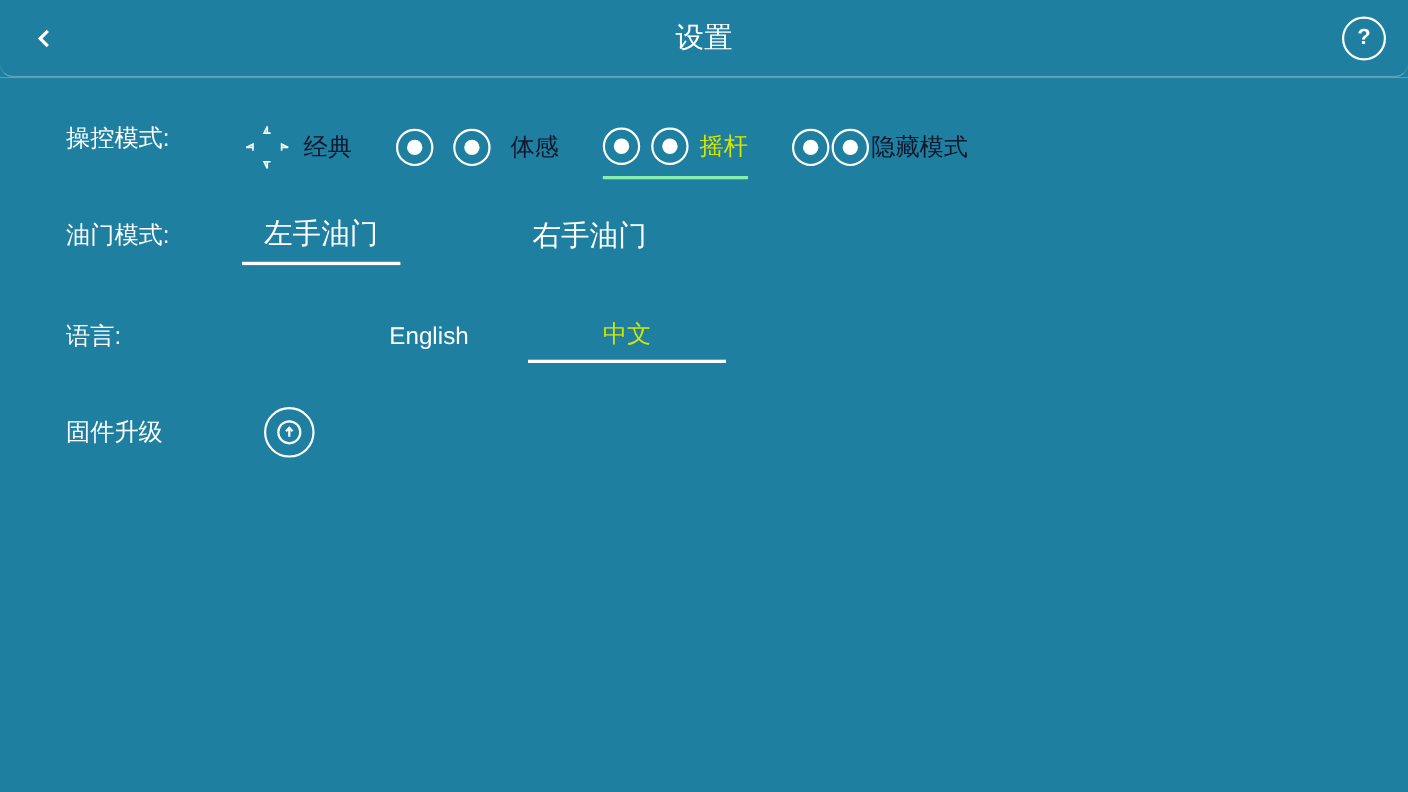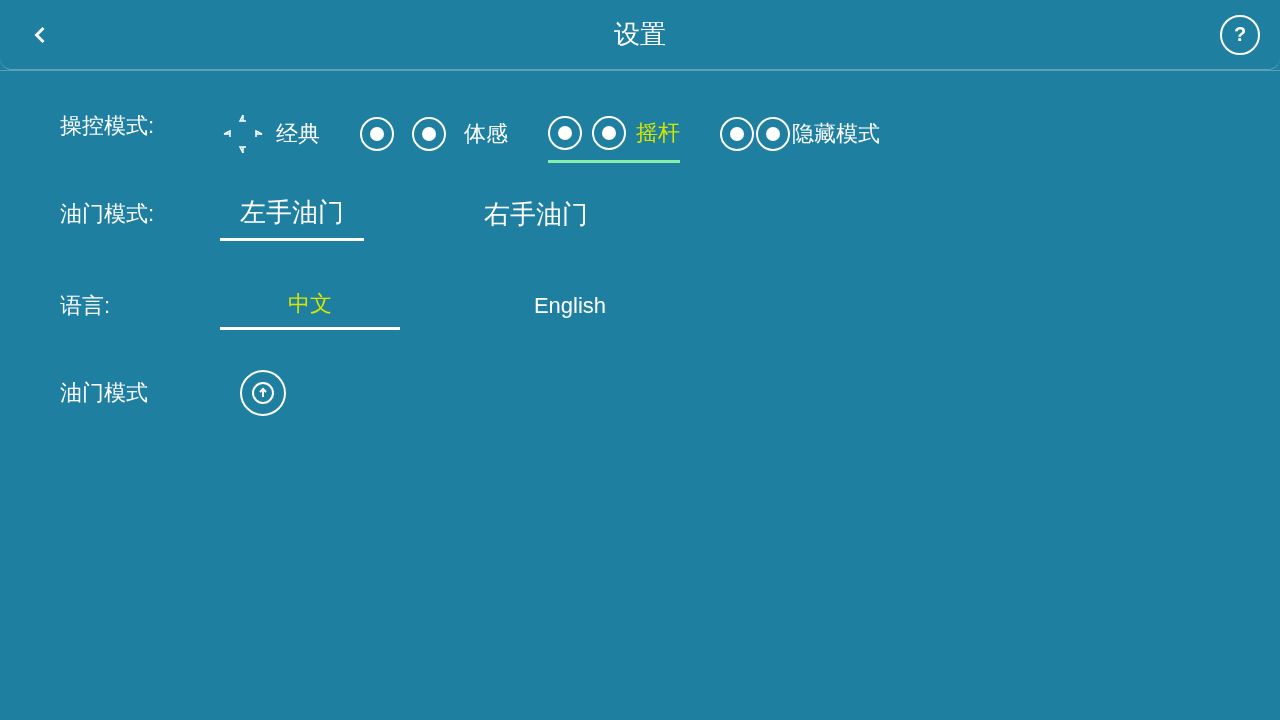--- a/index.html
+++ b/index.html
@@ -104,21 +104,21 @@
       gap: 10px;
       cursor: pointer;
       position: relative;
       padding-bottom: 10px;
     }
     .mode-option.active-mode {
       border-bottom: 3px solid #86efac;
     }
     .mode-label {
       font-size: 22px;
-      color: #ffffff;
+      color: #0f172a;
     }
     .mode-label.active {
       color: #d4e600;
     }
 
     
     .radio-icon {
       width: 34px;
       height: 34px;
       border: 2px solid white;
@@ -308,31 +308,31 @@
       </div>
       <div class="throttle-option" style="margin-left:100px;">
         <span>右手油门</span>
       </div>
     </div>
   </div>
 
   <div class="setting-row">
     <div class="row-label">语言:</div>
     <div class="row-options">
+      <div class="lang-option inactive-lang" style="margin-left:80px;">
+        <span>English</span>
+      </div>
       <div class="lang-option active-lang">
         <span>中文</span>
       </div>
-      <div class="lang-option inactive-lang" style="margin-left:80px;">
-        <span>English</span>
-      </div>
     </div>
   </div>
 
   <div class="firmware-row">
-    <div class="firmware-label">油门模式</div>
+    <div class="firmware-label">固件升级</div>
     <div class="upload-btn">
       <svg viewBox="0 0 24 24">
         <circle cx="12" cy="12" r="10" stroke="white" stroke-width="2" fill="none"></circle>
         <line x1="12" y1="16" x2="12" y2="8" stroke="white" stroke-width="2"></line>
         <polyline points="9,11 12,8 15,11" stroke="white" stroke-width="2" fill="none"></polyline>
       </svg>
     </div>
   </div>
 
 </div>

